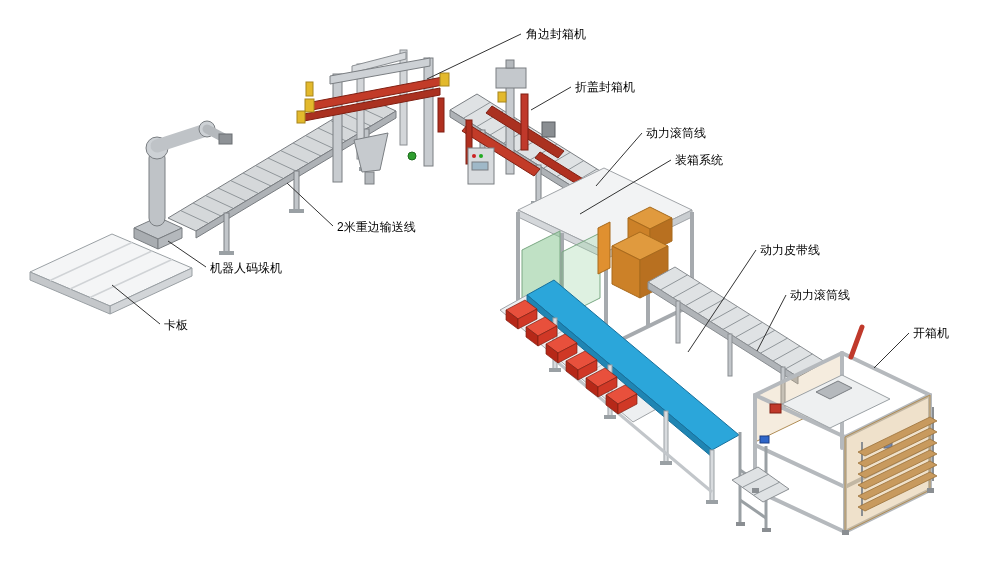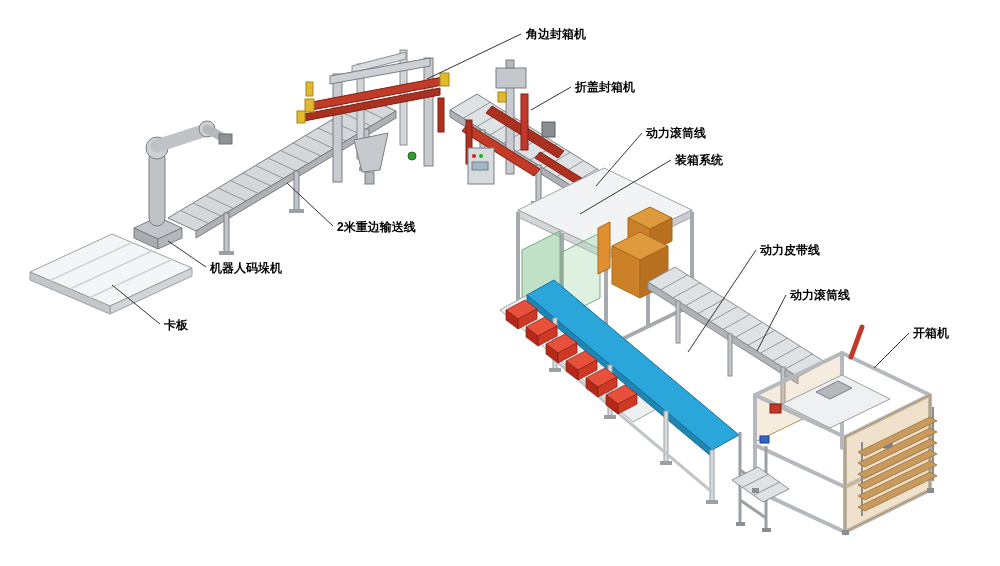--- a/index.html
+++ b/index.html
@@ -1,18 +1,18 @@
 <!DOCTYPE html>
 <html><head>
 <meta charset="utf-8">
 <title>Packaging Line Diagram</title>
 <style>
   html,body{margin:0;padding:0;background:#ffffff;}
   body{font-family:"Liberation Sans","DejaVu Sans",sans-serif;}
-  .stage{position:relative;width:1000px;height:566px;background:#ffffff;overflow:hidden;font-weight:bold;}
+  .stage{position:relative;width:1000px;height:566px;background:#ffffff;overflow:hidden;}
   svg{display:block;}
   .lbl{font-size:12px;fill:#000000;font-family:"Liberation Sans","DejaVu Sans",sans-serif;}
   .leader{stroke:#333333;stroke-width:1;fill:none;}
   .roller{stroke:#90969a;stroke-width:1;}
   .frame-beam{stroke:#b5b9bd;stroke-width:4;stroke-linecap:round;}
 </style>
 </head>
 <body>
 
 <div class="stage">

